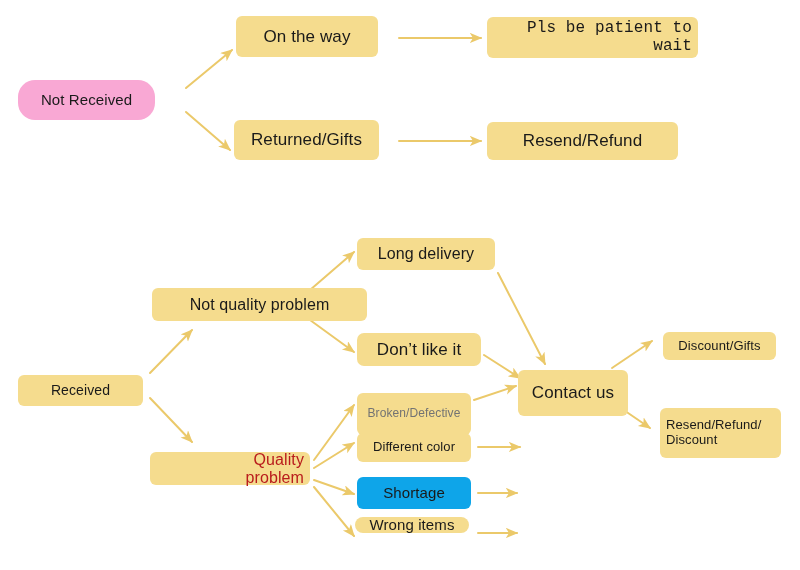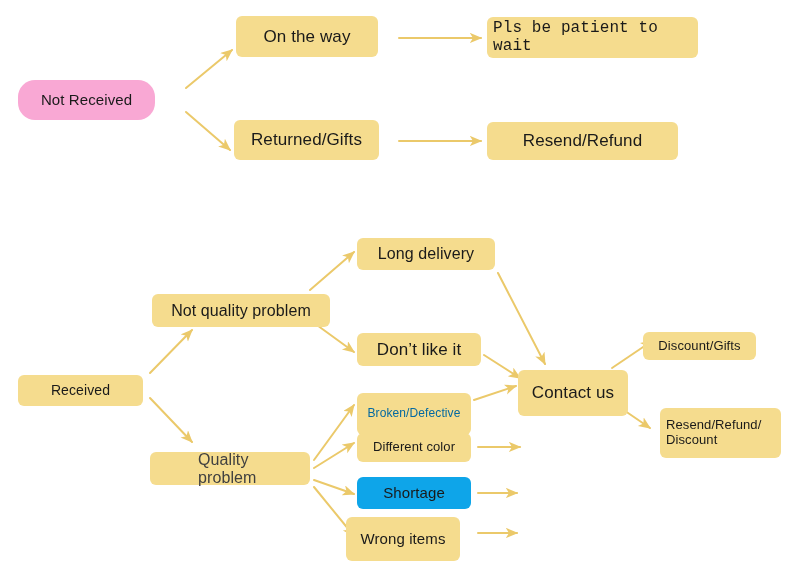--- a/index.html
+++ b/index.html
@@ -25,21 +25,21 @@
   }
   .node {
     position: absolute;
     box-sizing: border-box;
     background: #F5DC8E;
     border-radius: 6px;
     color: #1a1a1a;
     display: flex;
     align-items: center;
     justify-content: center;
-    text-align: left;
+    text-align: right;
     line-height: 1.12;
     padding: 2px 6px;
     white-space: pre-line;
     letter-spacing: 0.1px;
   }
   .node.left {
     justify-content: flex-start;
     text-align: left;
   }
 </style>
@@ -74,26 +74,26 @@
       <line x1="612" y1="368" x2="652" y2="341" stroke="#EBC96A" stroke-width="2" stroke-linecap="round" marker-end="url(#arrowhead)"></line>
       <line x1="612" y1="402" x2="650" y2="428" stroke="#EBC96A" stroke-width="2" stroke-linecap="round" marker-end="url(#arrowhead)"></line>
     </svg>
   <div id="nodes">
       <div class="node" style="left: 18px; top: 80px; width: 137px; height: 40px; font-size: 15px; background: #f9a8d4; color: rgb(26, 26, 26); border-radius: 17px;">Not Received</div>
       <div class="node" style="left: 236px; top: 16px; width: 142px; height: 41px; font-size: 17px; background: rgb(245, 220, 142); color: rgb(26, 26, 26);">On the way</div>
       <div class="node" style="left: 487px; top: 17px; width: 211px; height: 41px; font-size: 16px; background: rgb(245, 220, 142); color: rgb(26, 26, 26); font-family: Liberation Mono, monospace;">Pls be patient to wait</div>
       <div class="node" style="left: 234px; top: 120px; width: 145px; height: 40px; font-size: 17px; background: rgb(245, 220, 142); color: rgb(26, 26, 26);">Returned/Gifts</div>
       <div class="node" style="left: 487px; top: 122px; width: 191px; height: 38px; font-size: 17px; background: rgb(245, 220, 142); color: rgb(26, 26, 26);">Resend/Refund</div>
       <div class="node" style="left: 18px; top: 375px; width: 125px; height: 31px; font-size: 14px; background: rgb(245, 220, 142); color: rgb(26, 26, 26);">Received</div>
-      <div class="node" style="left: 152px; top: 288px; width: 178px; height: 33px; font-size: 16px; background: rgb(245, 220, 142); color: rgb(26, 26, 26); margin-top: 6px;">Not quality problem</div>
-      <div class="node" style="left: 150px; top: 452px; width: 160px; height: 33px; font-size: 16px; background: rgb(245, 220, 142); color: #404040; padding-left: 48px;">Quality problem</div>
+      <div class="node" style="left: 152px; top: 288px; width: 215px; height: 33px; font-size: 16px; background: rgb(245, 220, 142); color: rgb(26, 26, 26);">Not quality problem</div>
+      <div class="node" style="left: 150px; top: 452px; width: 160px; height: 33px; font-size: 16px; background: rgb(245, 220, 142); color: #b91c1c; padding-left: 48px;">Quality problem</div>
       <div class="node" style="left: 357px; top: 238px; width: 138px; height: 32px; font-size: 16px; background: rgb(245, 220, 142); color: rgb(26, 26, 26);">Long delivery</div>
-      <div class="node" style="left: 357px; top: 333px; width: 124px; height: 33px; font-size: 17px; background: rgb(245, 220, 142); color: rgb(26, 26, 26);">Don’t like it</div>
-      <div class="node" style="left: 357px; top: 393px; width: 114px; height: 42px; font-size: 12px; background: rgb(245, 220, 142); color: #0369a1;">Broken/Defective</div>
+      <div class="node" style="left: 357px; top: 333px; width: 124px; height: 33px; font-size: 17px; background: rgb(245, 220, 142); color: rgb(26, 26, 26); border-radius: 7px;">Don’t like it</div>
+      <div class="node" style="left: 357px; top: 393px; width: 114px; height: 42px; font-size: 12px; background: rgb(245, 220, 142); color: #737373;">Broken/Defective</div>
       <div class="node" style="left: 357px; top: 433px; width: 114px; height: 29px; font-size: 13px; background: rgb(245, 220, 142); color: rgb(26, 26, 26);">Different color</div>
       <div class="node" style="left: 357px; top: 477px; width: 114px; height: 32px; font-size: 15px; background: #0ea5e9; color: rgb(26, 26, 26);">Shortage</div>
-      <div class="node" style="left: 346px; top: 517px; width: 114px; height: 44px; font-size: 15px; background: rgb(245, 220, 142); color: rgb(26, 26, 26);">Wrong items</div>
+      <div class="node" style="left: 355px; top: 517px; width: 114px; height: 16px; font-size: 15px; background: rgb(245, 220, 142); color: rgb(26, 26, 26); border-radius: 11px;">Wrong items</div>
       <div class="node" style="left: 518px; top: 370px; width: 110px; height: 46px; font-size: 17px; background: rgb(245, 220, 142); color: rgb(26, 26, 26);">Contact us</div>
-      <div class="node" style="left: 643px; top: 332px; width: 113px; height: 28px; font-size: 13px; background: rgb(245, 220, 142); color: rgb(26, 26, 26);">Discount/Gifts</div>
+      <div class="node" style="left: 663px; top: 332px; width: 113px; height: 28px; font-size: 13px; background: rgb(245, 220, 142); color: rgb(26, 26, 26);">Discount/Gifts</div>
       <div class="node left" style="left: 660px; top: 408px; width: 121px; height: 50px; font-size: 13px; background: rgb(245, 220, 142); color: rgb(26, 26, 26);">Resend/Refund/
 Discount</div>
     </div>
 </div>
 
 </body></html>

